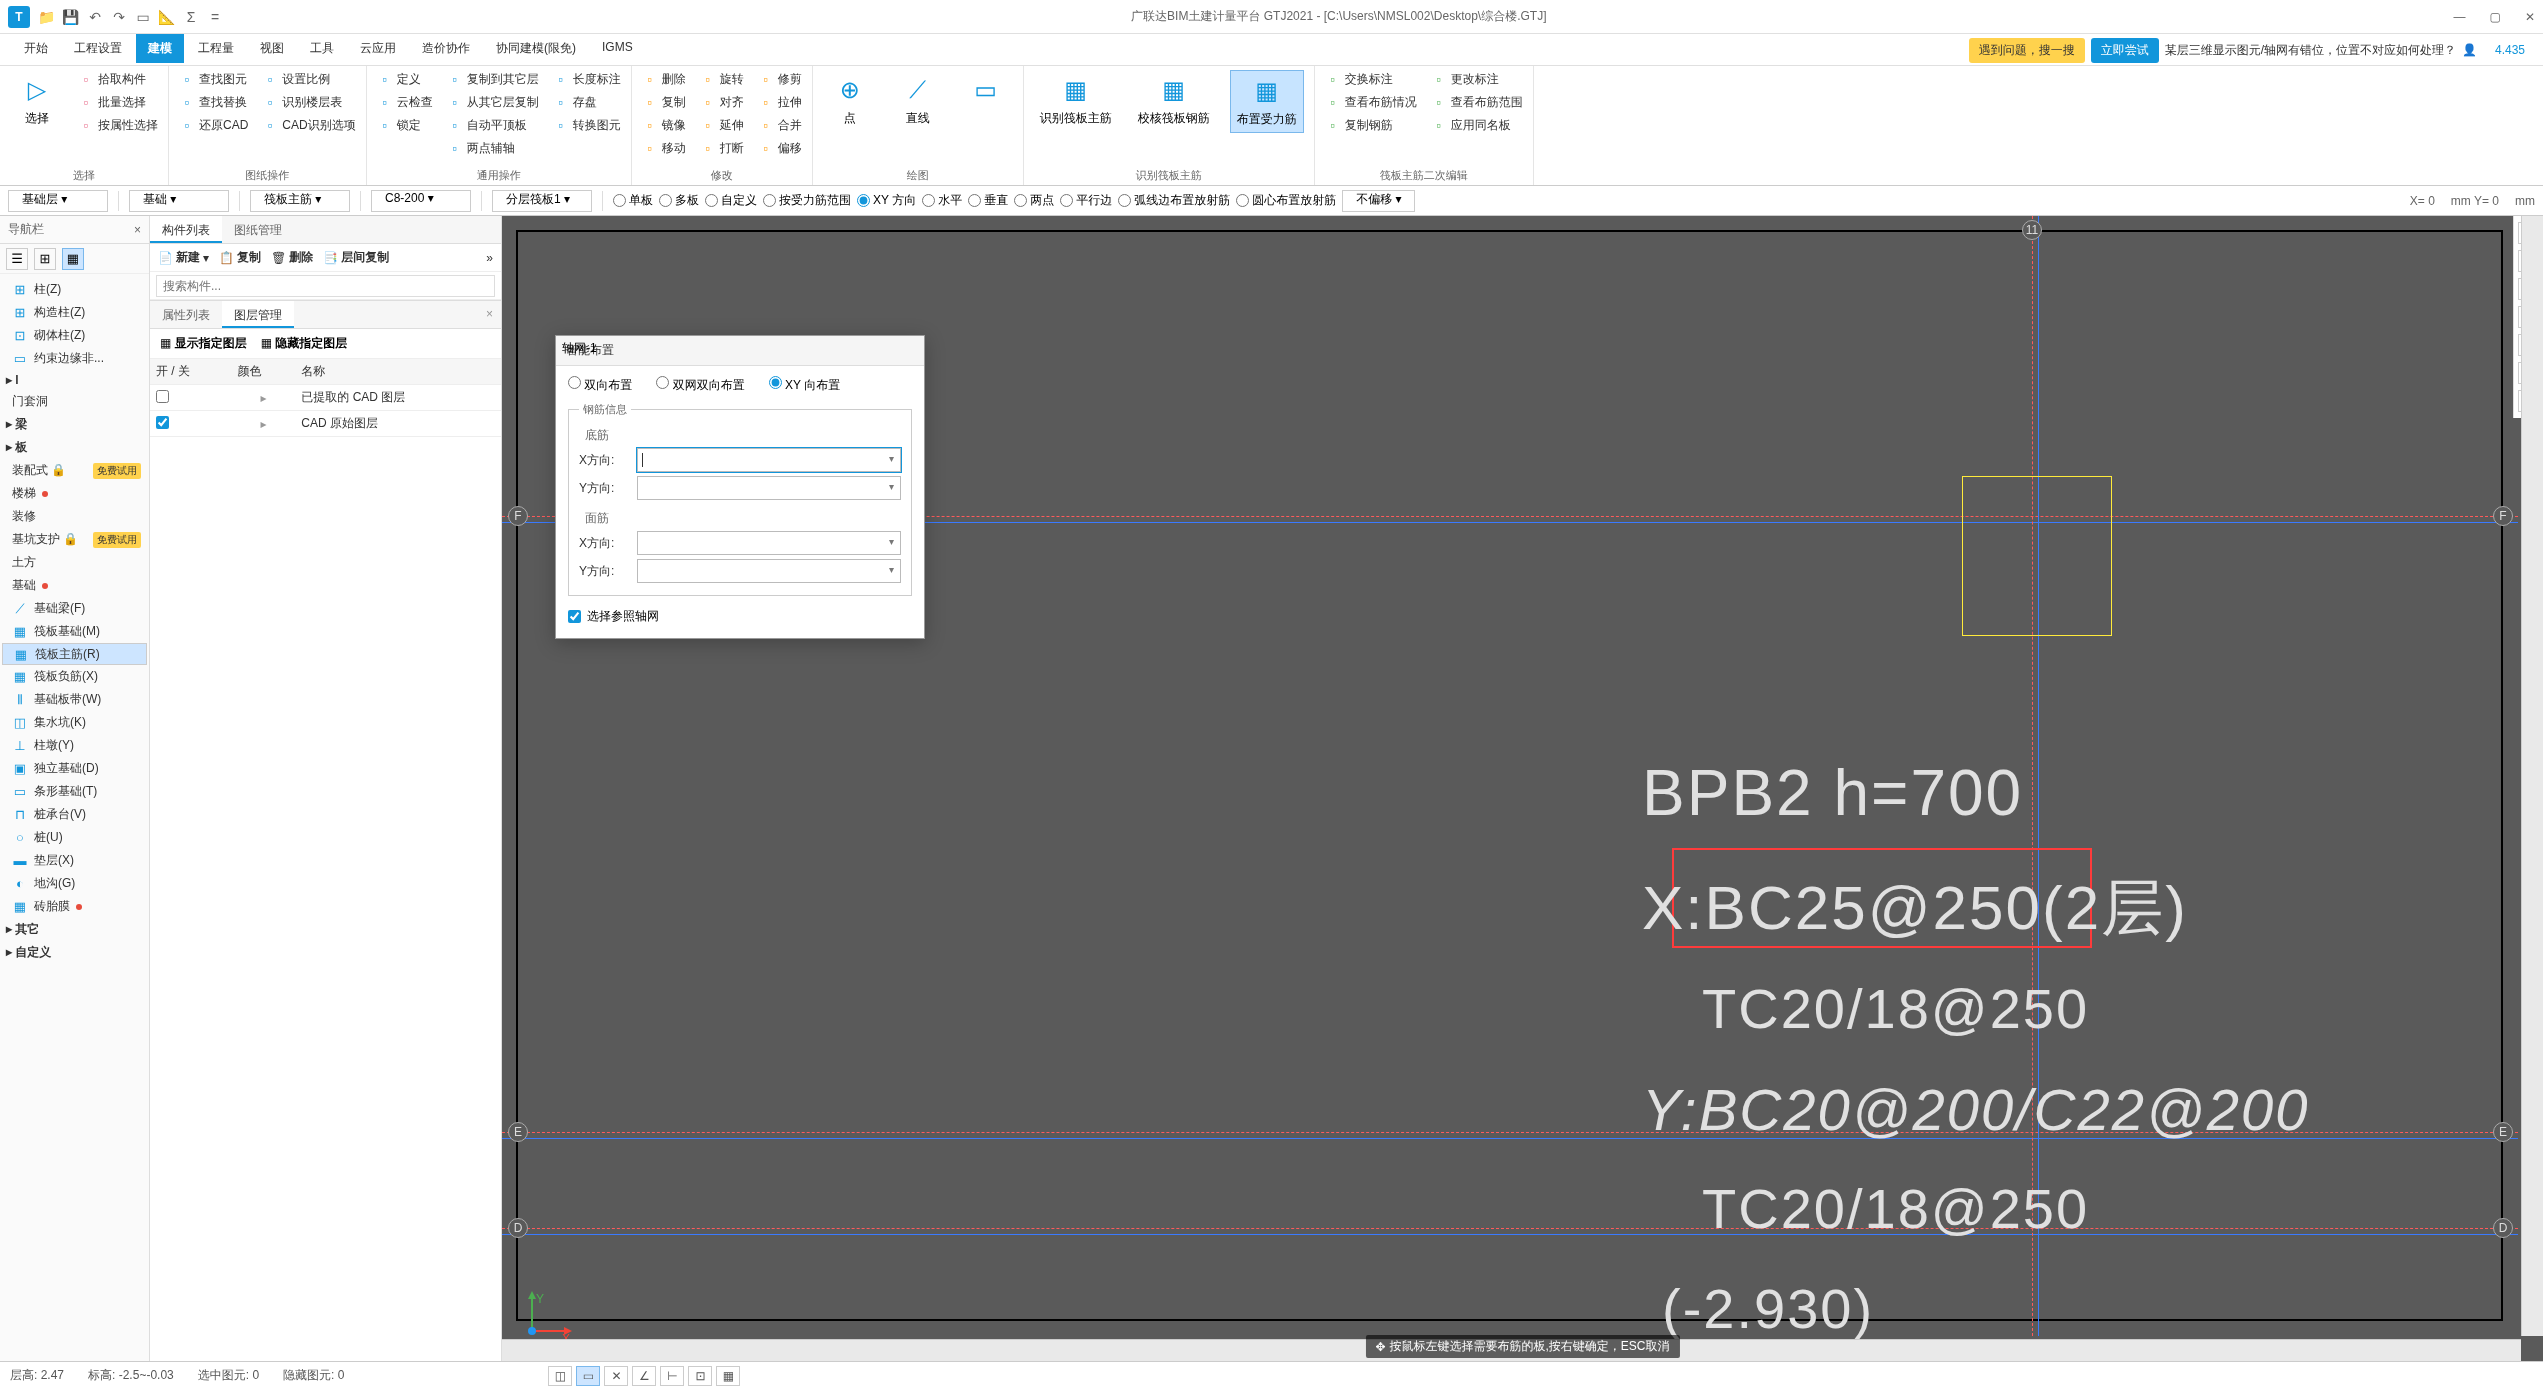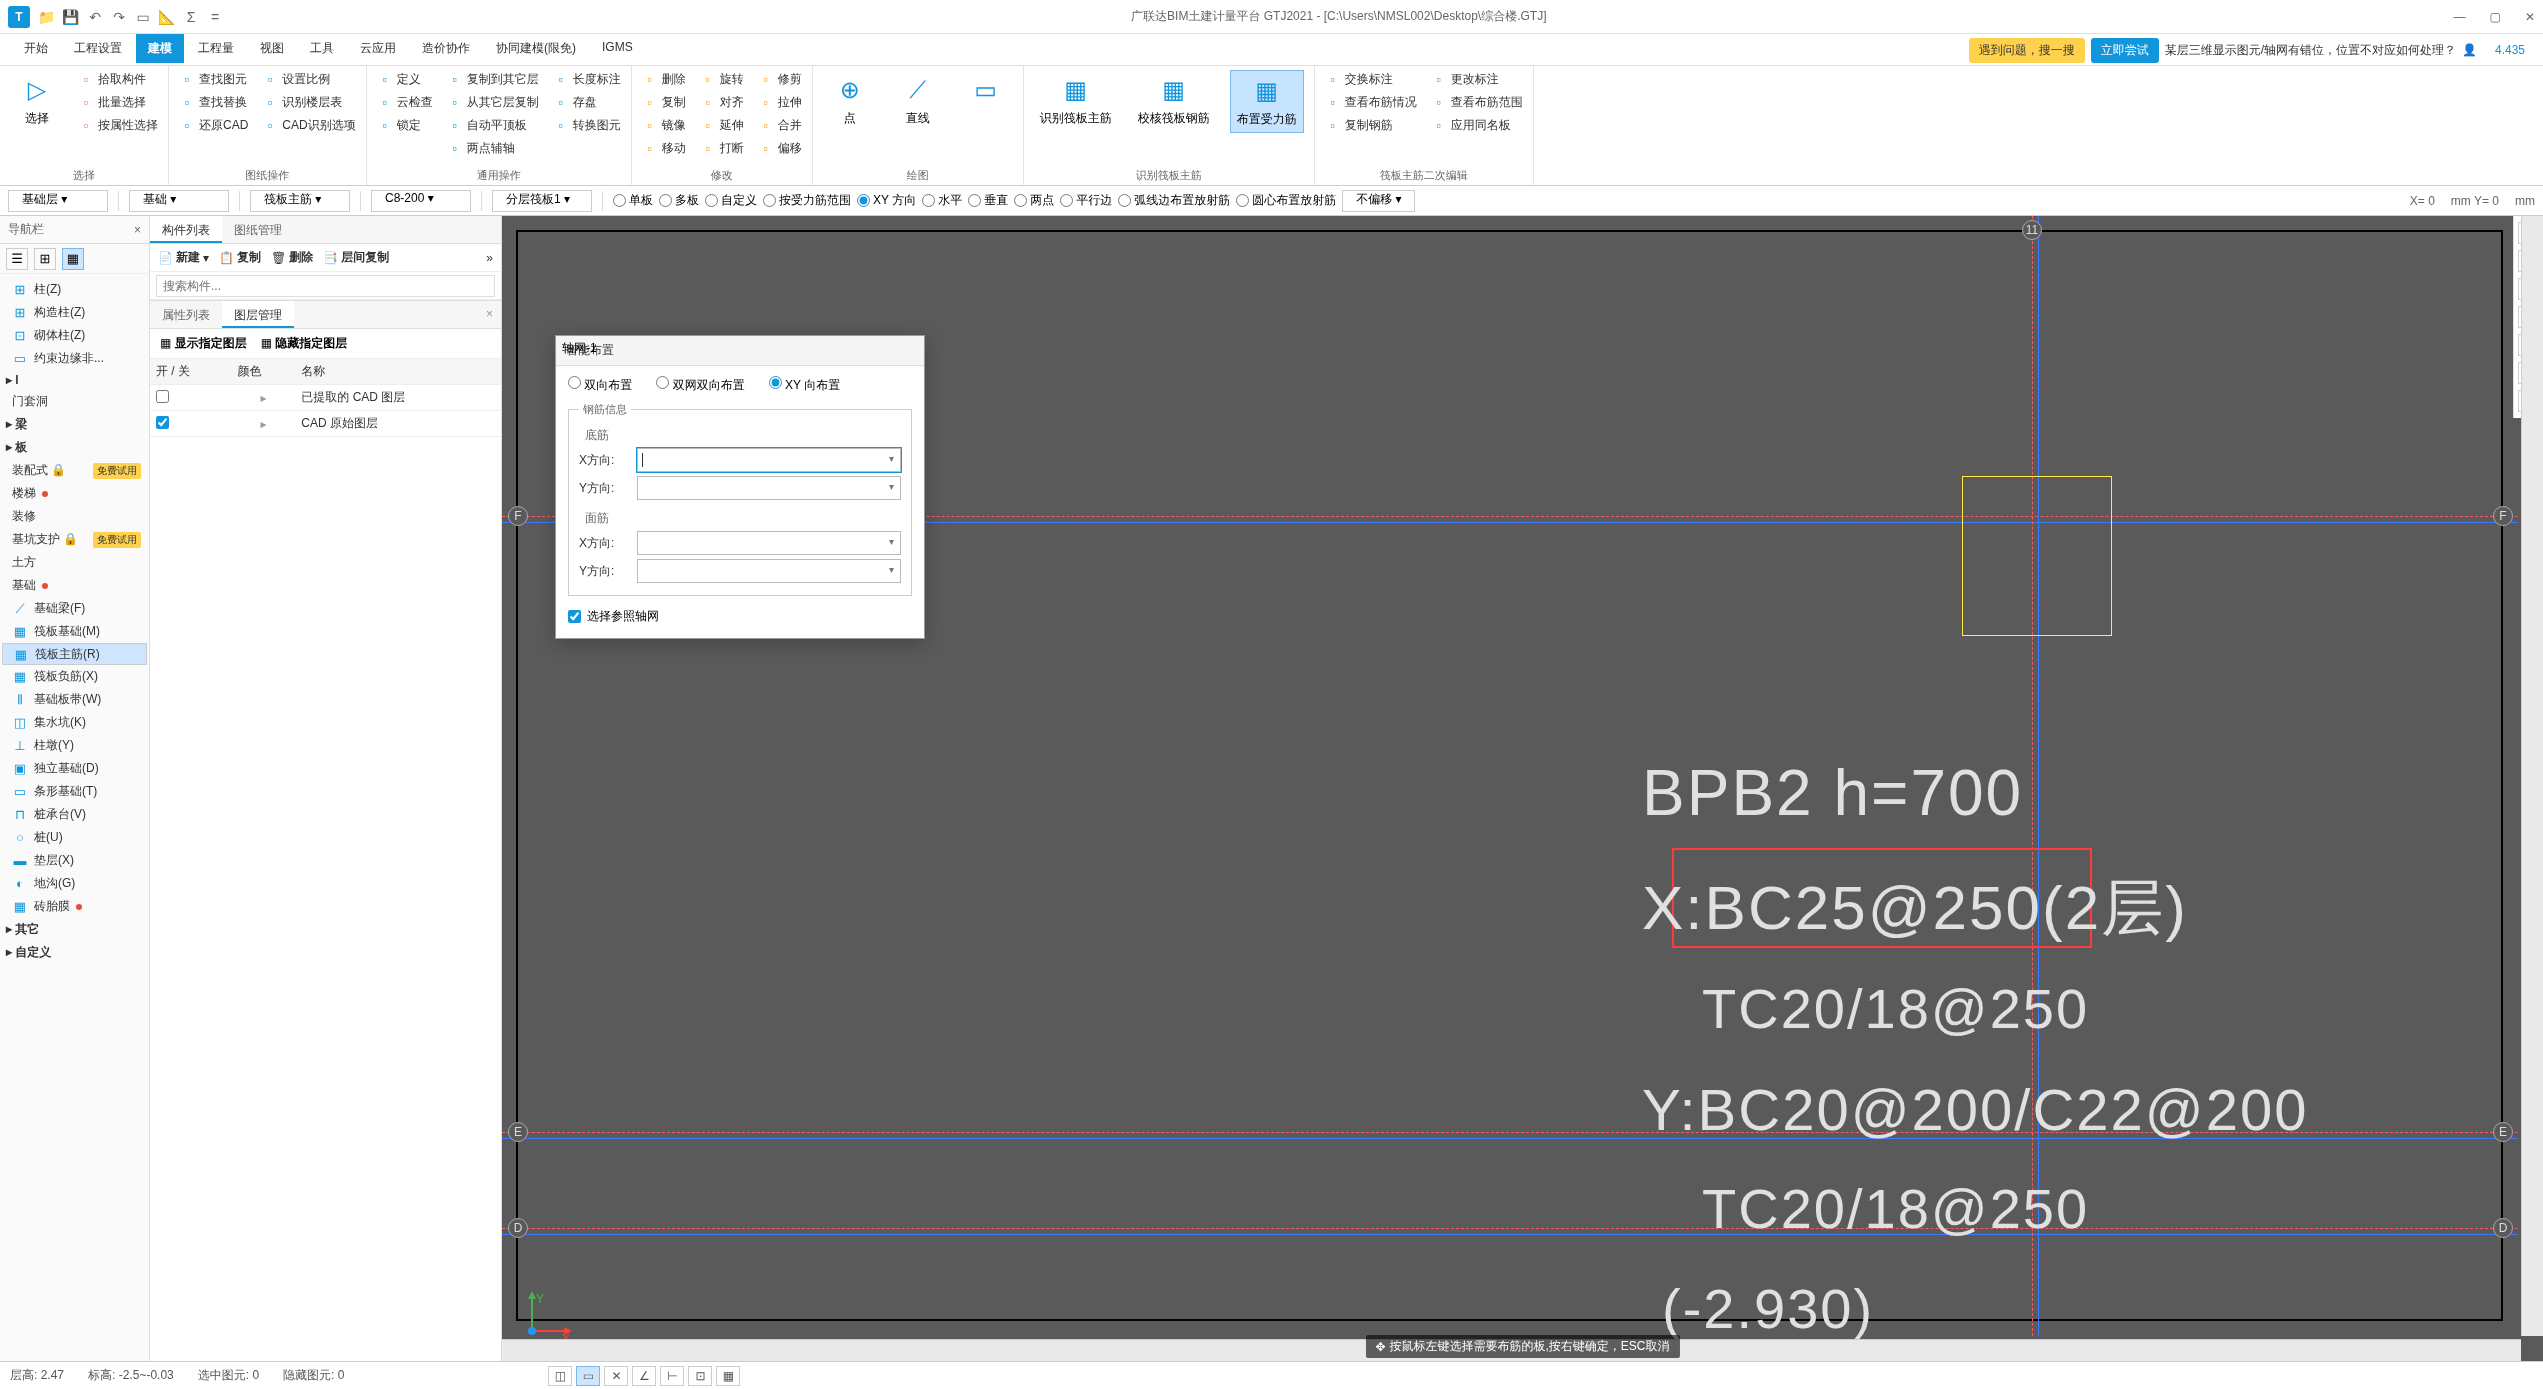--- a/index.html
+++ b/index.html
@@ -478,21 +478,21 @@
         <div class="axis-label" style="left: 6px; top: 1002px;">D</div>
         <div class="axis-label" style="top: 1002px; right: 30px;">D</div>
         <div class="grid-line-v dash-red-v" style="left: 1530px;"></div>
         <div class="grid-line-v solid-blue-v" style="left: 1536px;"></div>
         <div class="axis-label" style="left: 1520px; top: 4px;">11</div>
         <div class="yellow-box" style="left: 1460px; top: 260px; width: 150px; height: 160px;"></div>
         <div class="red-box" style="left: 1170px; top: 632px; width: 420px; height: 100px;"></div>
         <div class="cad-text" style="left: 1140px; top: 540px; font-size: 64px; letter-spacing: 2px;">BPB2  h=700</div>
         <div class="cad-text" style="left: 1140px; top: 650px; font-size: 62px; letter-spacing: 2px;">X:BC25@250(2层)</div>
         <div class="cad-text" style="left: 1200px; top: 760px; font-size: 56px; letter-spacing: 2px;">TC20/18@250</div>
-        <div class="cad-text" style="left: 1140px; top: 860px; font-size: 58px; letter-spacing: 2px;">Y:BC20@200/C22@200</div>
+        <div class="cad-text" style="left: 1140px; top: 860px; font-size: 58px; letter-spacing: 2px; font-style: italic;">Y:BC20@200/C22@200</div>
         <div class="cad-text" style="left: 1200px; top: 960px; font-size: 56px; letter-spacing: 2px;">TC20/18@250</div>
         <div class="cad-text" style="left: 1160px; top: 1060px; font-size: 56px; letter-spacing: 2px;">(-2.930)</div>
         <div class="axis-gizmo"><svg width="50" height="50">
             <line x1="10" y1="40" x2="10" y2="5" stroke="#4caf50" stroke-width="2"></line>
             <polygon points="10,0 6,8 14,8" fill="#4caf50"></polygon>
             <line x1="10" y1="40" x2="45" y2="40" stroke="#f44336" stroke-width="2"></line>
             <polygon points="50,40 42,36 42,44" fill="#f44336"></polygon>
             <circle cx="10" cy="40" r="4" fill="#2196f3"></circle>
             <text x="14" y="12" fill="#4caf50" font-size="10">Y</text>
             <text x="40" y="52" fill="#f44336" font-size="10">X</text>

